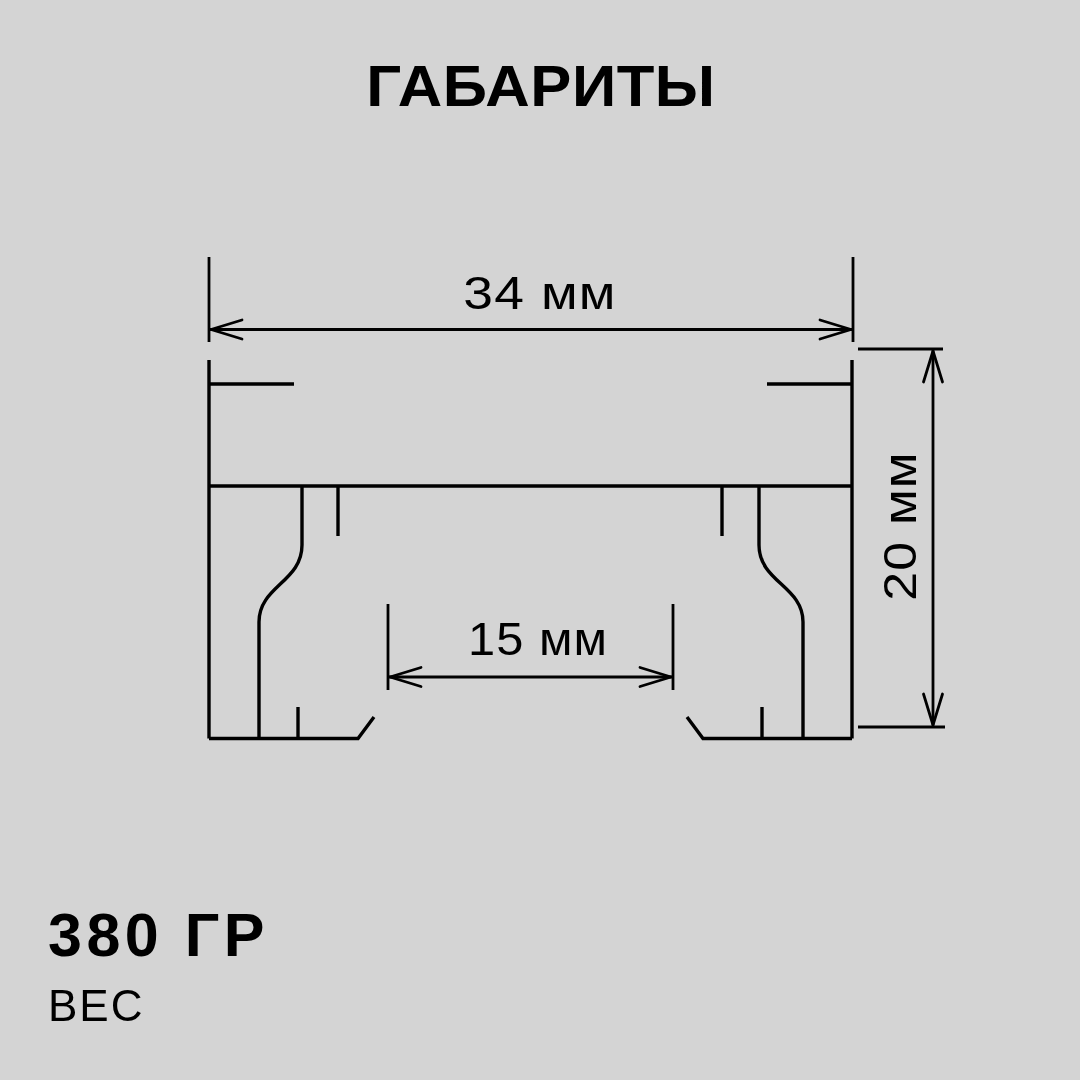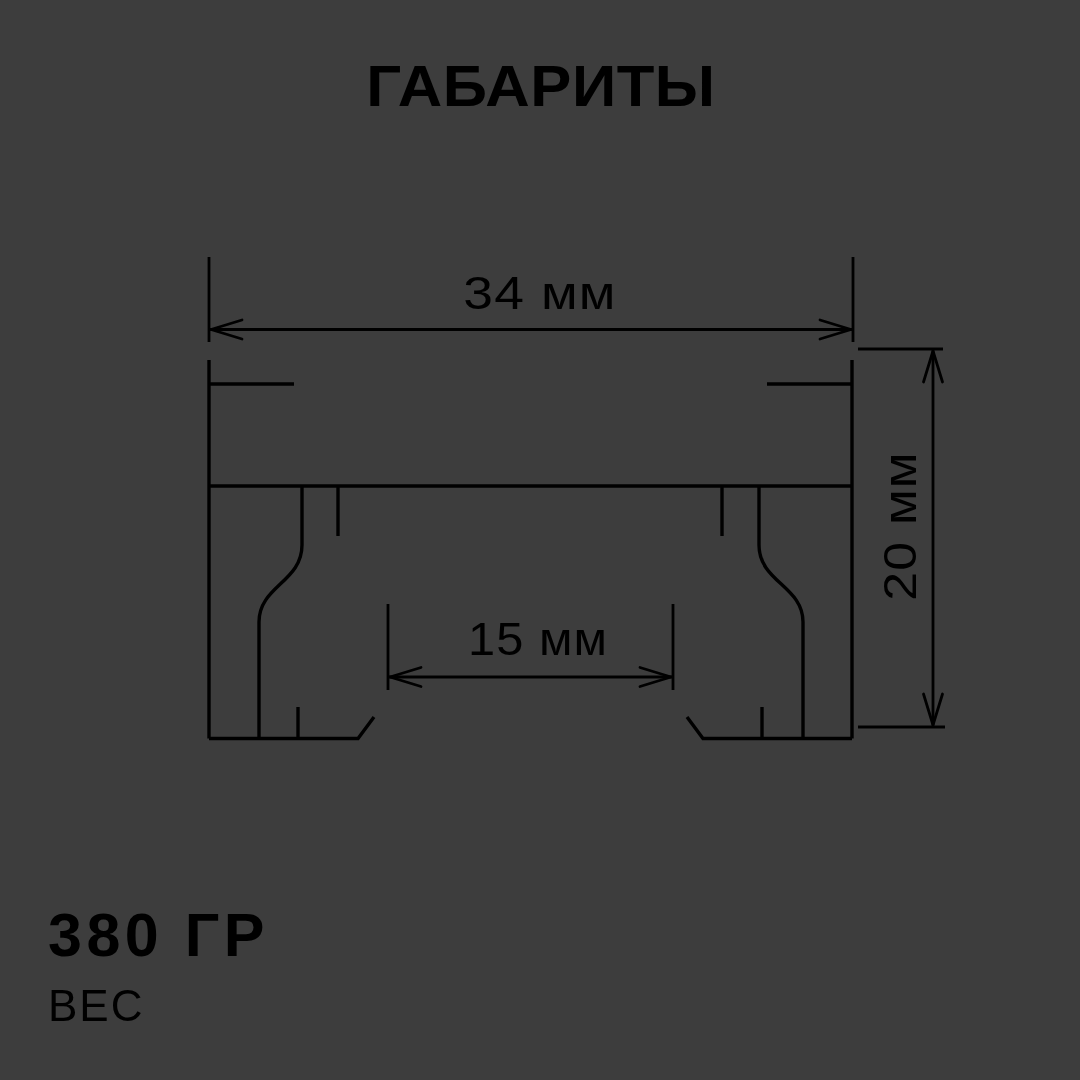--- a/index.html
+++ b/index.html
@@ -1,16 +1,16 @@
 <!DOCTYPE html>
 <html><head>
 <meta charset="utf-8">
 <style>
   html,body{margin:0;padding:0;background:#ffffff;}
-  .page{width:1080px;height:1080px;position:relative;background:#b91c1c;overflow:hidden;filter:grayscale(1);}
+  .page{width:1080px;height:1080px;position:relative;background:#86efac;overflow:hidden;filter:grayscale(1);}
   svg text{font-family:"Liberation Sans",sans-serif;fill:#000;}
 </style>
 </head>
 <body>
 <div class="page">
 <svg width="1080" height="1080" viewBox="0 0 1080 1080" fill="none">
 
   <text x="0" y="0" text-anchor="middle" font-size="58" font-weight="bold" letter-spacing="0.5" transform="translate(541 106) scale(1.062 1)">ГАБАРИТЫ</text>
 
   <path d="M209 257 V342" stroke="#000" stroke-width="2.8"></path>

